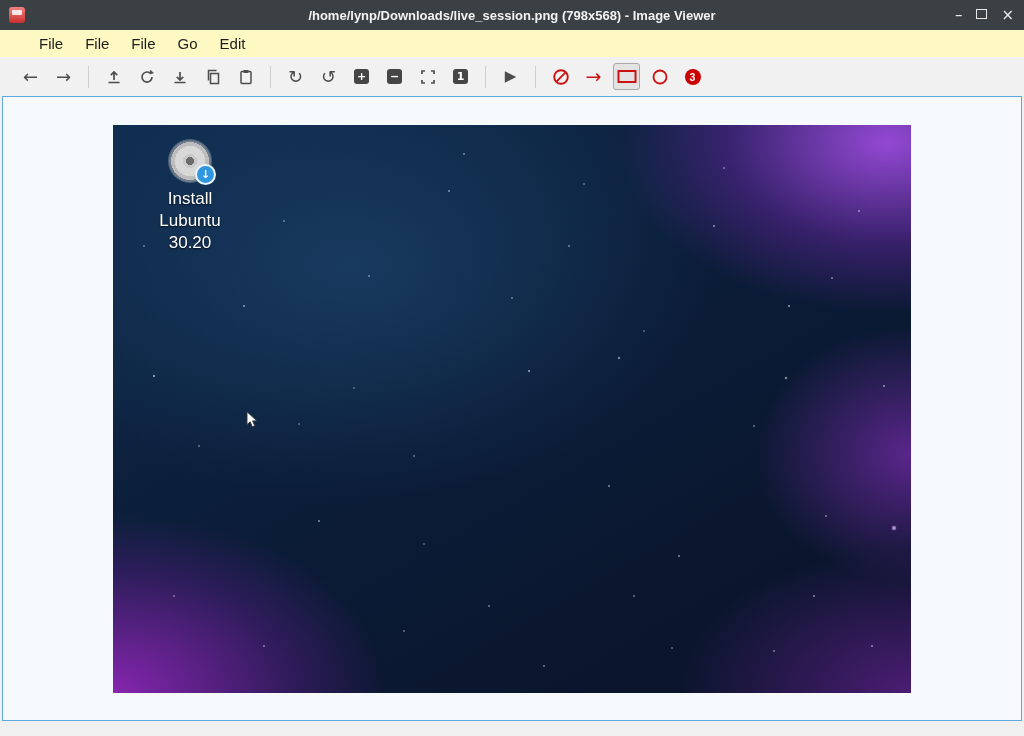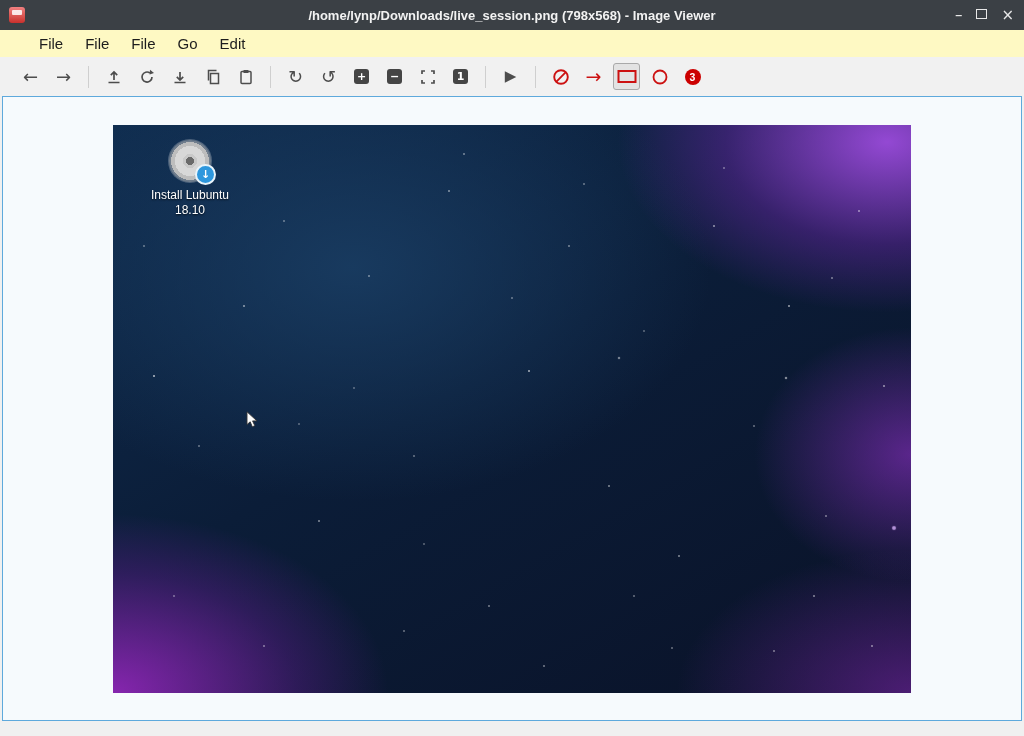--- a/index.html
+++ b/index.html
@@ -74,21 +74,21 @@
       398px 172px 0 0 rgba(255,255,255,.4),310px 418px 0 0 rgba(255,255,255,.35),
       672px 252px 1px 0 rgba(255,255,255,.8),505px 232px 1px 0 rgba(255,255,255,.7);}
 
   .desktop-icon{position:absolute;left:27px;top:15px;width:100px;text-align:center;}
   .disc{width:42px;height:42px;border-radius:50%;margin:0 auto;position:relative;
     background:radial-gradient(circle at 50% 50%, #6a6a6a 0 4px, #c9c9c9 4px 7px, #d8d8d8 7px 15px, #bdbdbd 15px 19px, rgba(190,190,190,.55) 19px 21px);
     box-shadow:0 0 0 1px rgba(255,255,255,.25);}
   .dl-badge{position:absolute;right:-5px;bottom:-3px;width:17px;height:17px;border-radius:50%;
     background:#2e97dd;border:2px solid #e9f4fb;color:#fff;font-size:11px;font-weight:bold;
     line-height:17px;text-align:center;font-family:"DejaVu Sans",sans-serif;}
-  .icon-label{margin-top:6px;color:#ffffff;font-size:12px;line-height:1.3;
+  .icon-label{margin-top:6px;color:#ffffff;font-size:17px;line-height:1.3;
     text-shadow:0 1px 2px rgba(0,0,0,.75);}
 
   .cursor{position:absolute;left:133px;top:286px;}
 </style>
 </head>
 <body>
 
 <div class="window">
 
   <div class="titlebar">
@@ -202,21 +202,21 @@
   <div class="content">
     <div class="photo">
       <div class="starfield"></div>
 
       <div class="desktop-icon">
         <div class="disc">
           <span class="dl-badge">↓</span>
         </div>
         <div class="icon-label">
           <div>Install Lubuntu</div>
-          <div>18.10</div>
+          <div>30.20</div>
         </div>
       </div>
 
       <svg class="cursor" width="13" height="18" viewBox="0 0 13 18">
         <polygon points="1,0.8 1,13.6 4.2,10.8 6.3,15.8 8.8,14.7 6.6,9.9 10.9,9.9" fill="#fdfdfd" stroke="#333333" stroke-width="0.9"></polygon>
       </svg>
     </div>
   </div>
 
   <div class="statusbar"></div>

